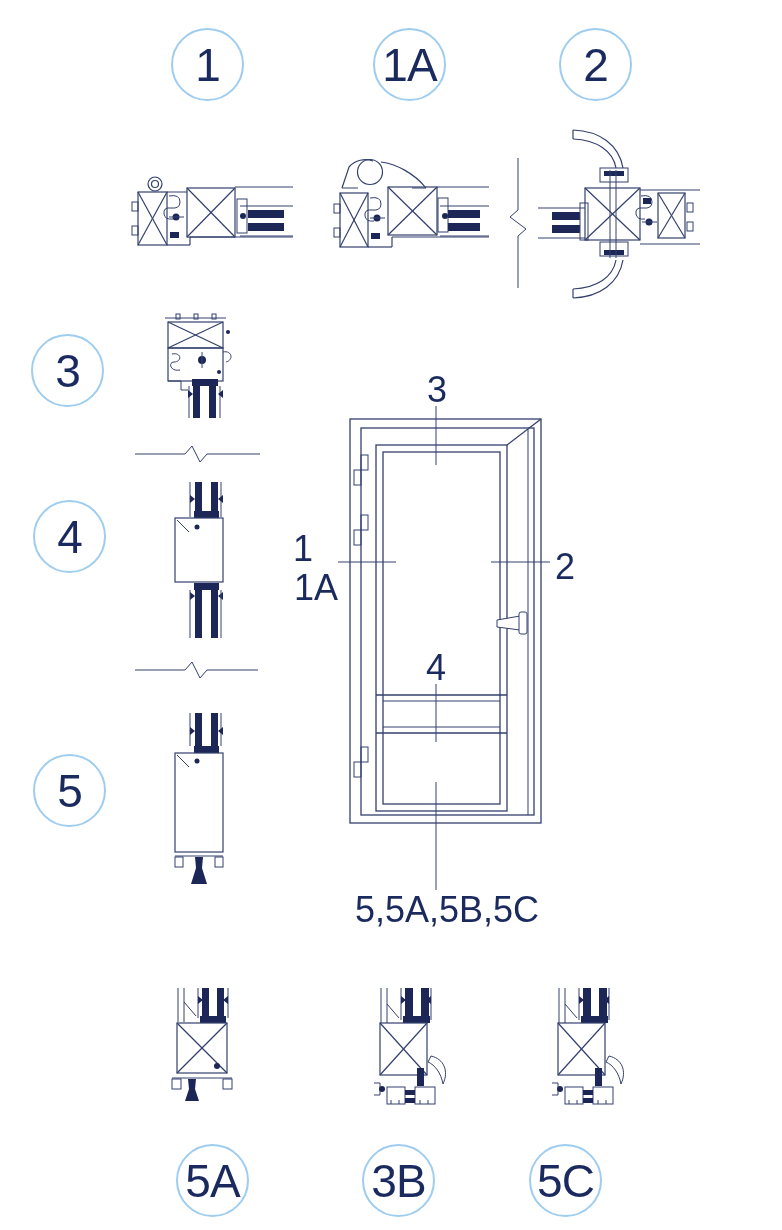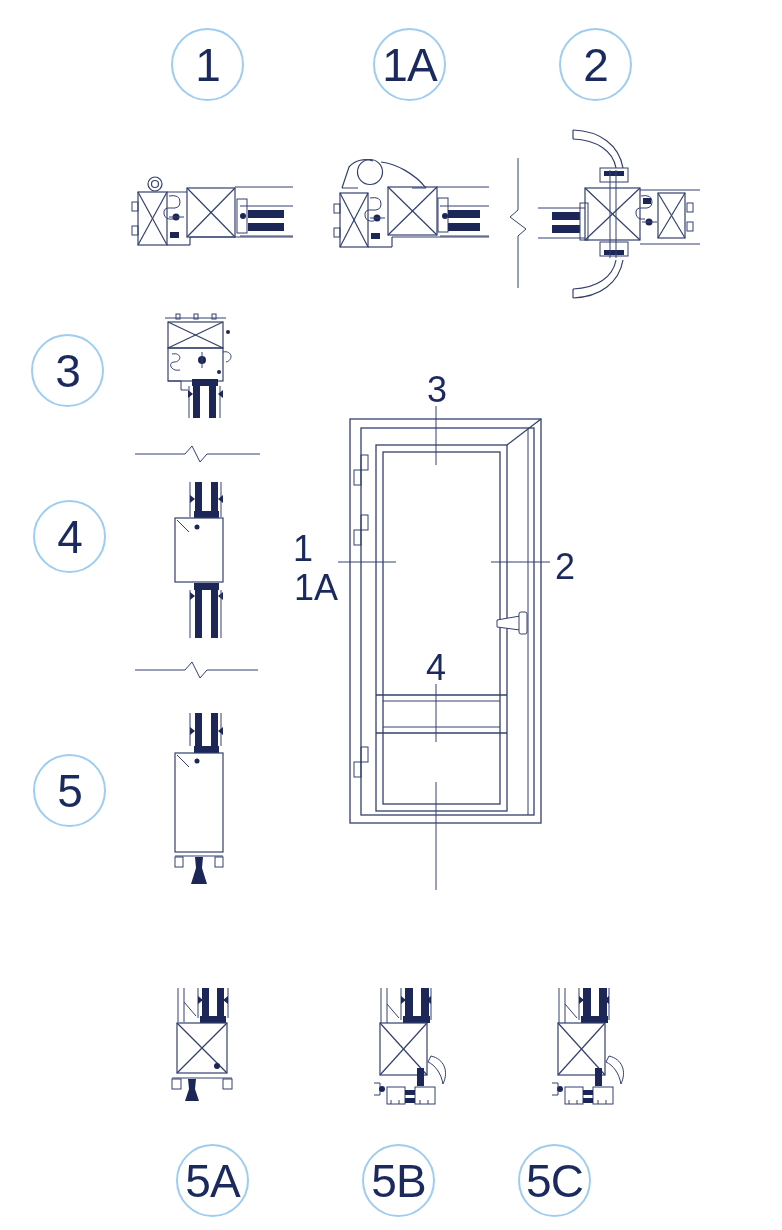--- a/index.html
+++ b/index.html
@@ -311,25 +311,26 @@
   <div class="callout" style="left:33px;top:500px">
       <span>4</span>
     </div>
   <div class="callout" style="left:33px;top:754px">
       <span>5</span>
     </div>
   <div class="callout" style="left:176px;top:1144px">
       <span>5A</span>
     </div>
   <div class="callout" style="left:362px;top:1144px">
-      <span>5B</span>
-    </div>
-  <div class="callout" style="left:518px;top:1144px">
+      <span>3B</span>
+    </div>
+  <div class="callout" style="left:529px;top:1144px">
       <span>5C</span>
     </div>
 
   <div class="door-label" style="left:437px;top:390px">3</div>
   <div class="door-label" style="left:303px;top:549px">1</div>
   <div class="door-label" style="left:316px;top:588px">1A</div>
   <div class="door-label" style="left:565px;top:567px">2</div>
   <div class="door-label" style="left:436px;top:668px">4</div>
+  <div class="door-label" style="left:447px;top:910px">5,5A,5B,5C</div>
 
 </div>
 
 </body></html>

